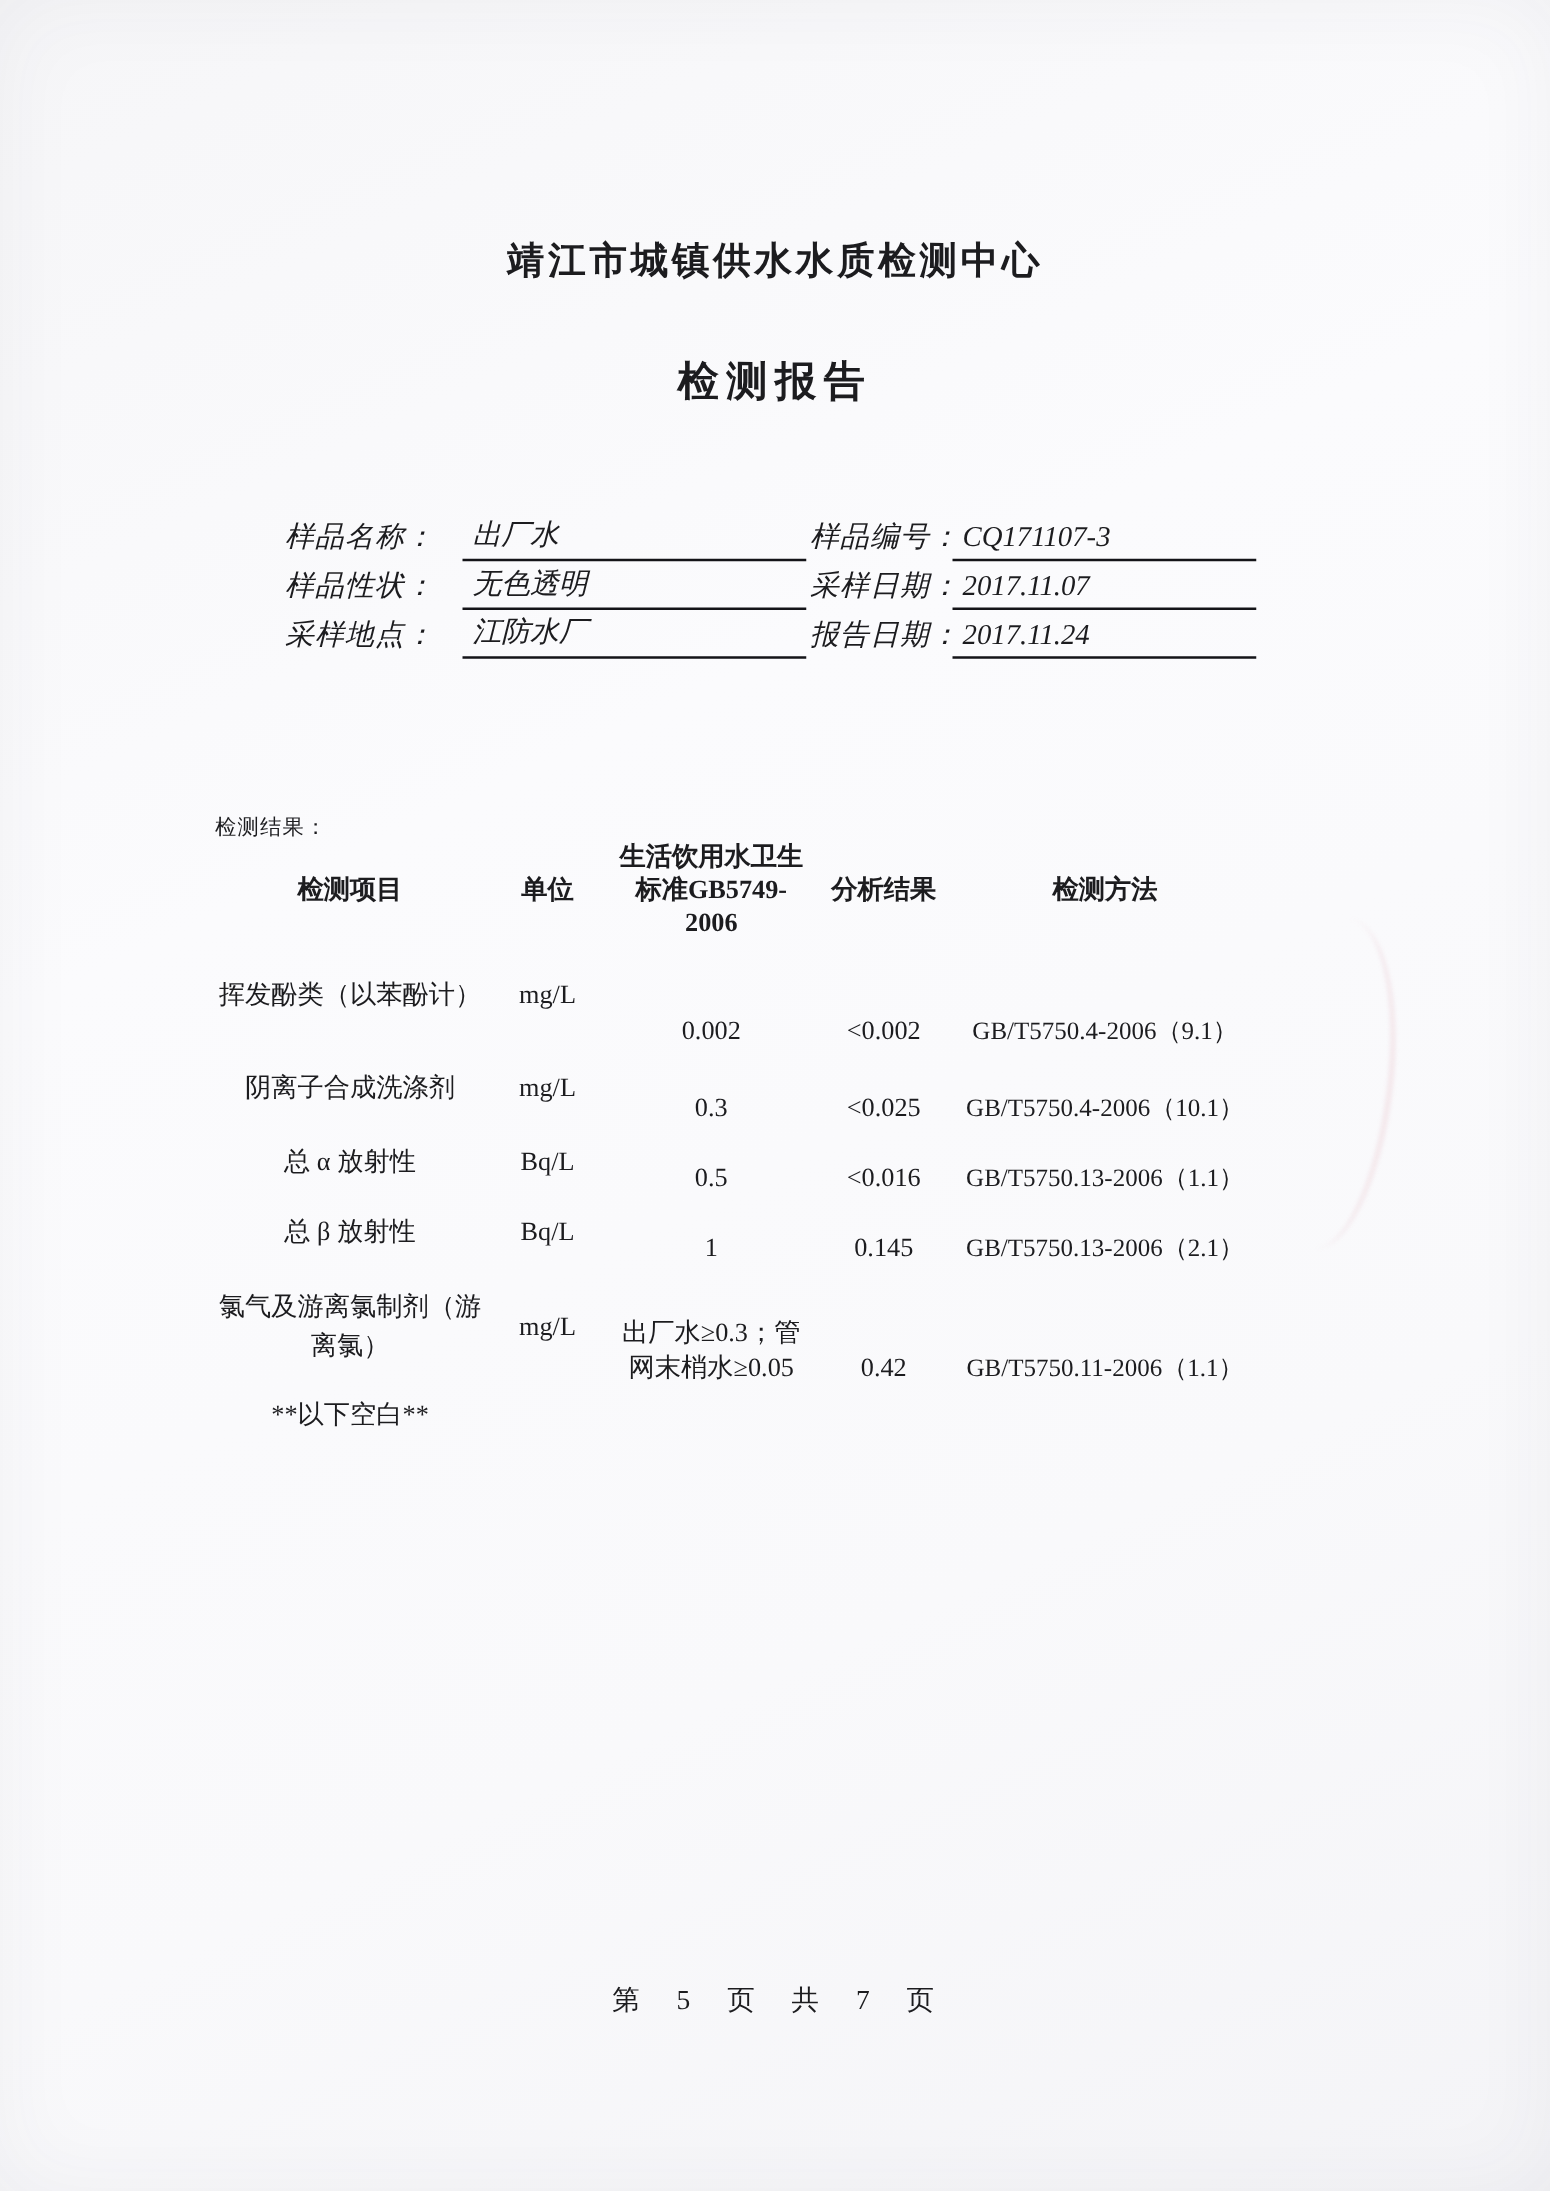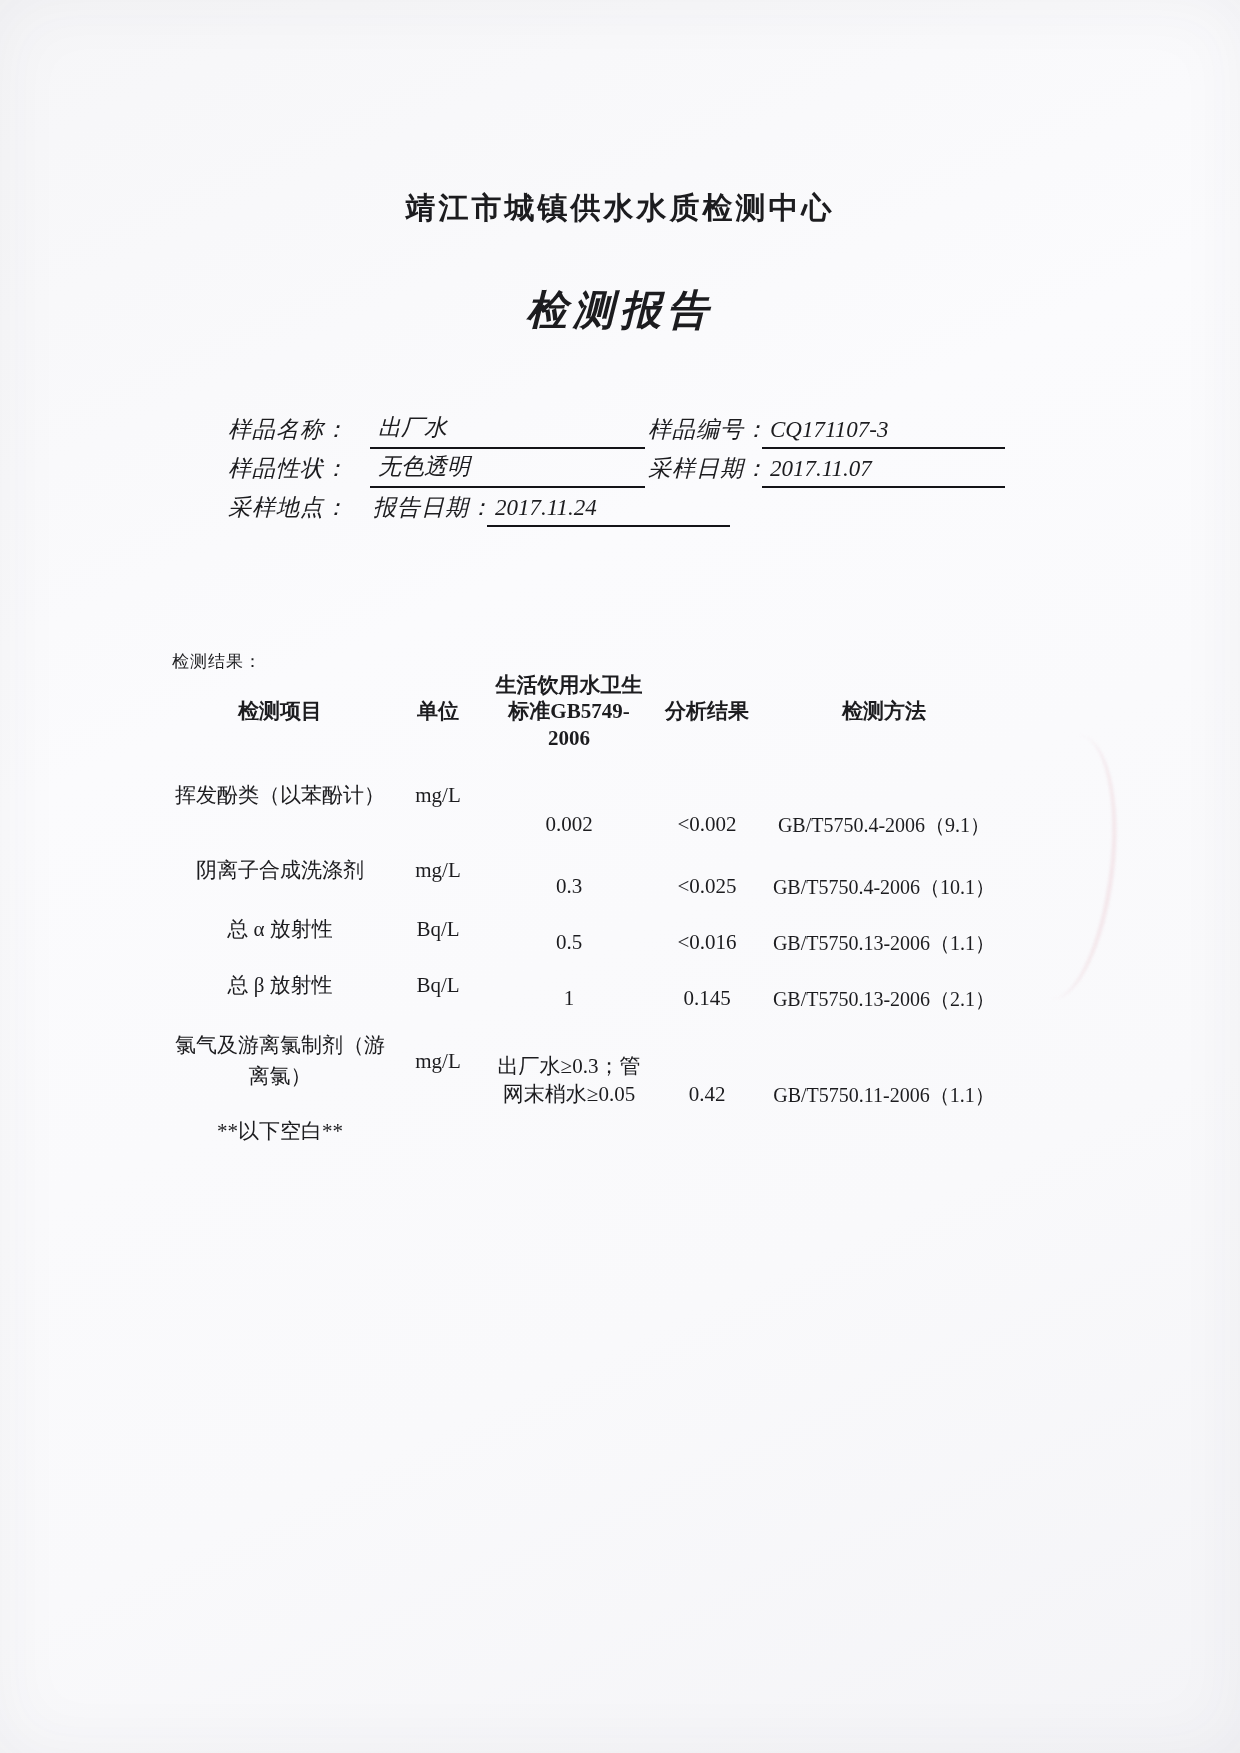--- a/index.html
+++ b/index.html
@@ -40,25 +40,24 @@
     font-weight: bold;
     letter-spacing: 3px;
     white-space: nowrap;
   }
   .report-subtitle {
     position: absolute;
     top: 283px;
     left: 0;
     width: 100%;
     text-align: center;
-    font-size: 41px;
+    font-size: 33px;
     font-weight: bold;
     letter-spacing: 6px;
     white-space: nowrap;
-    font-style: italic;
   }
   .info {
     position: absolute;
     top: 410px;
     left: 228px;
     width: 780px;
     font-size: 23px;
     font-style: italic;
   }
   .info-row {
@@ -159,20 +158,21 @@
       <span class="val right-val">CQ171107-3</span>
     </div>
     <div class="info-row">
       <span class="lbl">样品性状：</span>
       <span class="val left-val">无色透明</span>
       <span class="lbl right">采样日期：</span>
       <span class="val right-val">2017.11.07</span>
     </div>
     <div class="info-row">
       <span class="lbl">采样地点：</span>
+      <span class="val left-val">江防水厂</span>
       <span class="lbl right">报告日期：</span>
       <span class="val right-val">2017.11.24</span>
     </div>
   </div>
 
   <div class="section-label">检测结果：</div>
 
   <table class="results">
     <colgroup>
       <col class="c-item">
@@ -227,14 +227,15 @@
     <tr class="note-row">
       <td class="item">**以下空白**</td>
       <td></td>
           <td></td>
           <td></td>
           <td></td>
     </tr>
   </tbody>
     </table>
 
+  <div class="page-footer">第 5 页 共 7 页</div>
 
 </div>
 
 </body></html>

